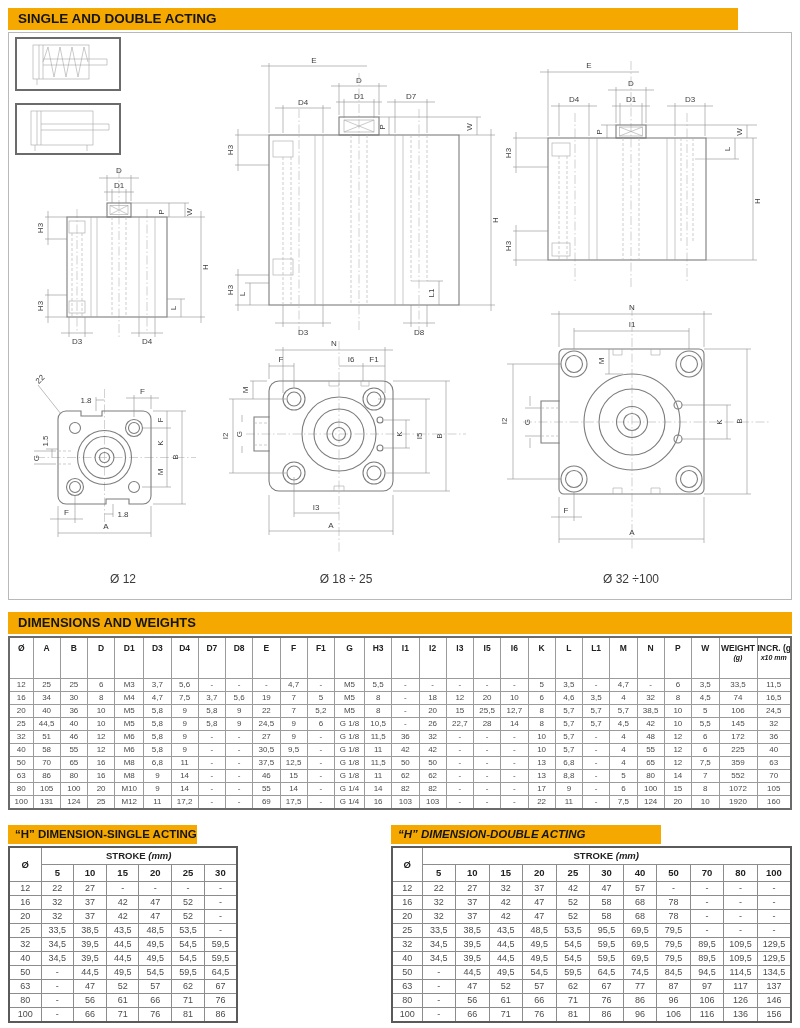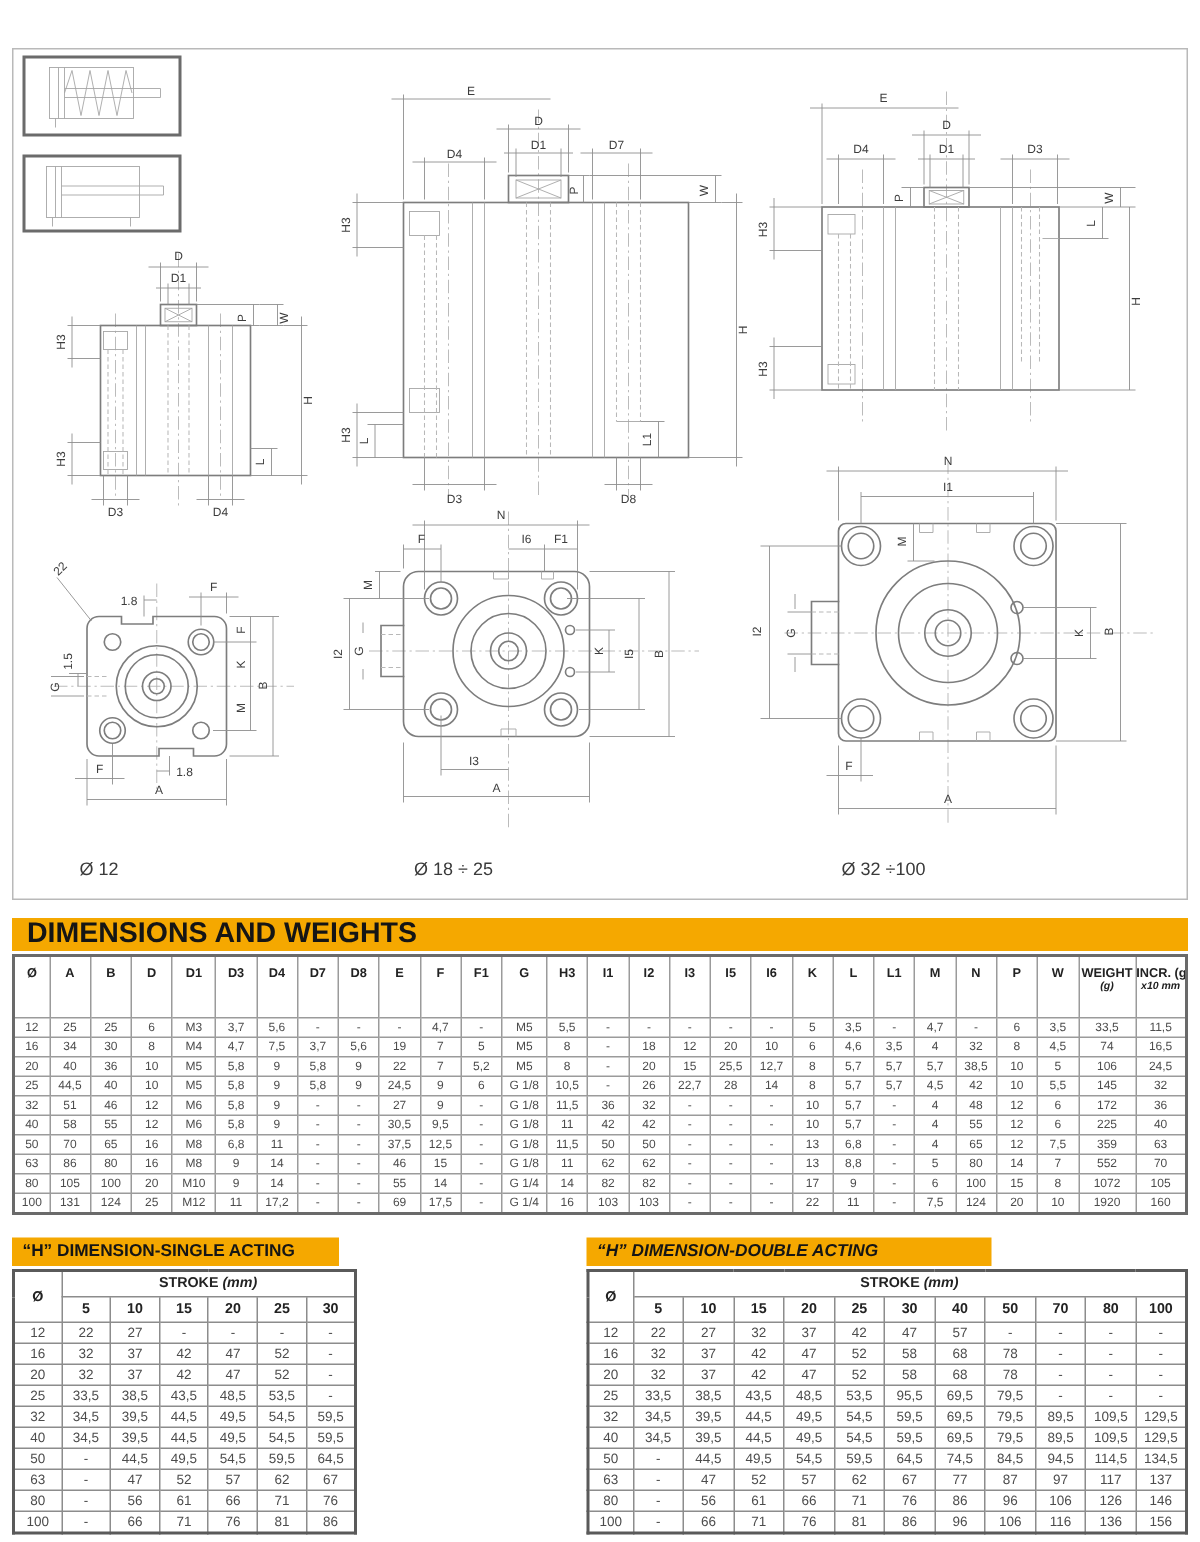--- a/index.html
+++ b/index.html
@@ -1,34 +1,34 @@
 <!DOCTYPE html>
 <html><head>
 <meta charset="utf-8">
 <style>
   html,body{margin:0;padding:0;background:#fff;}
   body{width:800px;height:1028px;font-family:"Liberation Sans",sans-serif;position:relative;}
   .page{position:absolute;left:0;top:0;width:800px;height:1028px;background:#fff;}
   .bar{position:absolute;background:#F5A800;color:#151515;font-weight:bold;box-sizing:border-box;white-space:nowrap;overflow:hidden;}
   #bar-top{left:8px;top:8px;width:730px;height:22px;font-size:13.5px;line-height:22px;padding-left:10px;}
-  #bar-dims{left:8px;top:612px;width:784px;height:22px;font-size:19px;line-height:22px;padding-left:10px;}
-  #bar-single{left:8px;top:825px;width:218px;height:19px;font-size:11.5px;line-height:19px;padding-left:7px;}
+  #bar-dims{left:8px;top:612px;width:784px;height:22px;font-size:13px;line-height:22px;padding-left:10px;}
+  #bar-single{left:8px;top:825px;width:189px;height:19px;font-size:11.5px;line-height:19px;padding-left:7px;}
   #bar-double{left:391px;top:825px;width:270px;height:19px;font-size:11.5px;line-height:19px;padding-left:7px;font-style:italic;}
   .drawings{position:absolute;left:8px;top:32px;width:784px;height:568px;border:1px solid #b9b9b9;box-sizing:border-box;background:#fff;}
   .schem{position:absolute;border:2px solid #6b6b6b;background:#fff;box-sizing:border-box;}
   #schem1{left:6px;top:4px;width:106px;height:54px;}
   #schem2{left:6px;top:70px;width:106px;height:52px;}
   svg.dwg{position:absolute;overflow:visible;}
   .dwg text{font-size:8px;fill:#3d3d3d;text-anchor:middle;font-family:"Liberation Sans",sans-serif;}
   .ol{stroke:#7d7d7d;stroke-width:1.1;fill:none;stroke-linecap:square;}
   .tl{stroke:#a6a6a6;stroke-width:.6;fill:none;}
   .cl{stroke:#b3b3b3;stroke-width:.6;fill:none;stroke-dasharray:9 2.5 1.5 2.5;}
   .dl{stroke:#8f8f8f;stroke-width:.6;fill:none;}
   .hl{stroke:#b8b8b8;stroke-width:.7;fill:none;stroke-dasharray:3 2;}
-  .cap{position:absolute;top:539px;width:140px;text-align:left;font-size:12px;color:#3a3a3a;}
+  .cap{position:absolute;top:539px;width:140px;text-align:center;font-size:12px;color:#3a3a3a;}
   #cap1{left:44px;} #cap2{left:267px;} #cap3{left:552px;}
   table{border-collapse:collapse;table-layout:fixed;background:#fff;}
   .dims{position:absolute;left:8px;top:636px;width:784px;font-size:8px;color:#4c4c4c;text-align:center;border:2px solid #6a6a6a;}
   .dims th,.dims td{border:1px solid #9b9b9b;padding:0;white-space:nowrap;overflow:hidden;}
   .dims td{height:12px;line-height:12px;}
   .dims thead th{height:34px;vertical-align:top;padding-top:6px;font-weight:bold;color:#222;font-size:8.5px;}
   .dims thead th div{line-height:9px;}
   .dims .hdr2{font-style:italic;font-size:7px;}
   .hdim{position:absolute;font-size:9px;color:#4c4c4c;text-align:center;border:2px solid #5a5a5a;}
   #hdim-single{left:8px;top:846px;width:230px;}
@@ -36,20 +36,23 @@
   .hdim th,.hdim td{border:1px solid #8c8c8c;padding:0;white-space:nowrap;overflow:hidden;}
   .hdim td{height:13px;line-height:13px;}
   .hdim thead th{height:16px;font-weight:bold;color:#222;font-size:9.5px;line-height:16px;}
   .hdim .unit{font-style:italic;}
 </style>
 </head>
 <body>
 
 <div class="page">
 
+  <div class="bar" id="bar-top">
+    <span>SINGLE AND DOUBLE ACTING</span>
+  </div>
 
   <div class="drawings">
 
     <div class="schem" id="schem1">
       <svg width="102" height="50" viewBox="0 0 102 50">
         <g class="tl">
           <rect x="16" y="6" width="56" height="34"></rect>
           <line x1="22" y1="6" x2="22" y2="40"></line>
             <line x1="26" y1="6" x2="26" y2="40"></line>
           <line x1="26" y1="20" x2="90" y2="20"></line>

